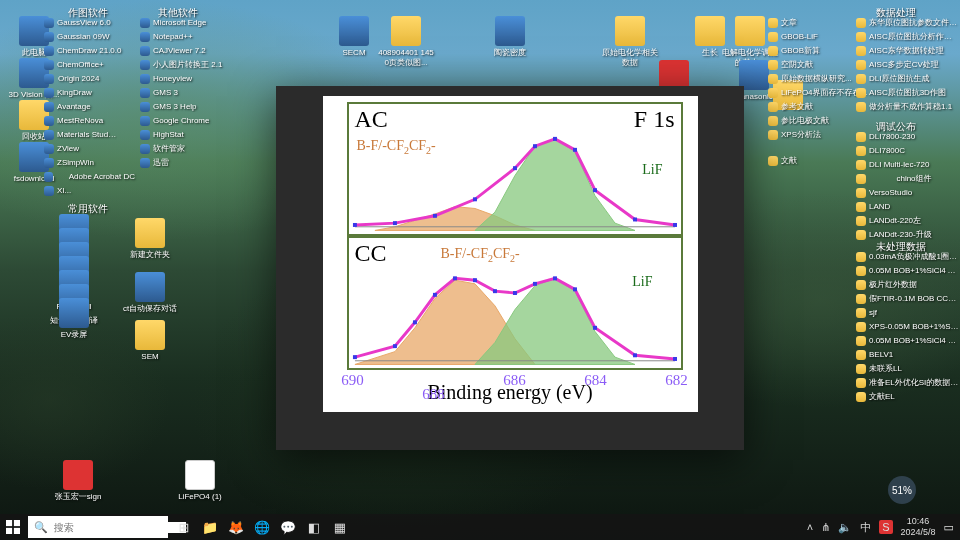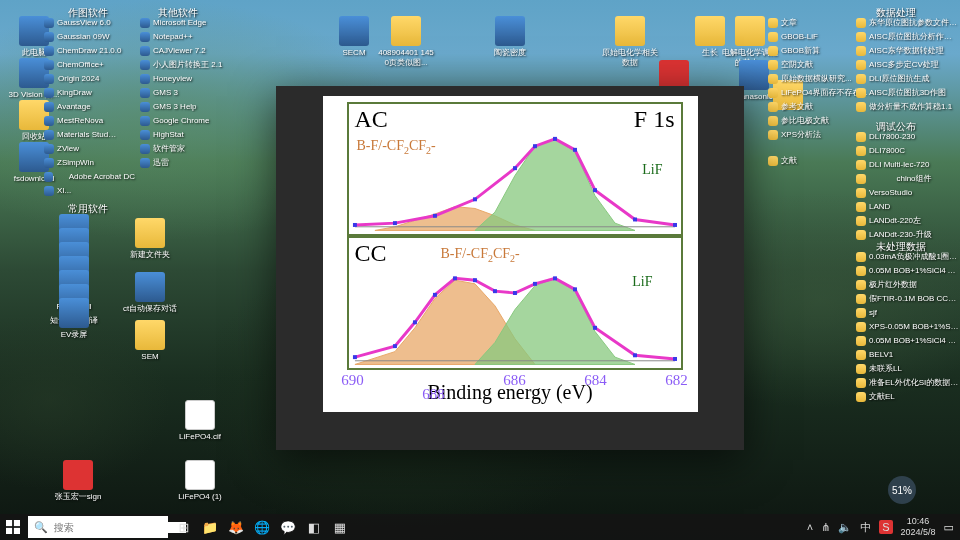--- a/index.html
+++ b/index.html
@@ -273,24 +273,20 @@
       <div class="ic folder"></div>
       <div class="lbl">新建文件夹</div>
     </div>
     <div class="dicon" style="left: 120px; top: 272px;">
       <div class="ic app"></div>
       <div class="lbl">ct自动保存对话</div>
     </div>
     <div class="dicon" style="left: 120px; top: 320px;">
       <div class="ic folder"></div>
       <div class="lbl">SEM</div>
-    </div>
-    <div class="dicon" style="left: 170px; top: 400px;">
-      <div class="ic txt"></div>
-      <div class="lbl">LiFePO4.cif</div>
     </div>
     <div class="dicon" style="left: 170px; top: 460px;">
       <div class="ic txt"></div>
       <div class="lbl">LiFePO4 (1)</div>
     </div>
     <div class="dicon" style="left: 48px; top: 460px;">
       <div class="ic pdf"></div>
       <div class="lbl">张玉宏一sign</div>
     </div>
     <div class="dicon" style="left: 324px; top: 16px;">

